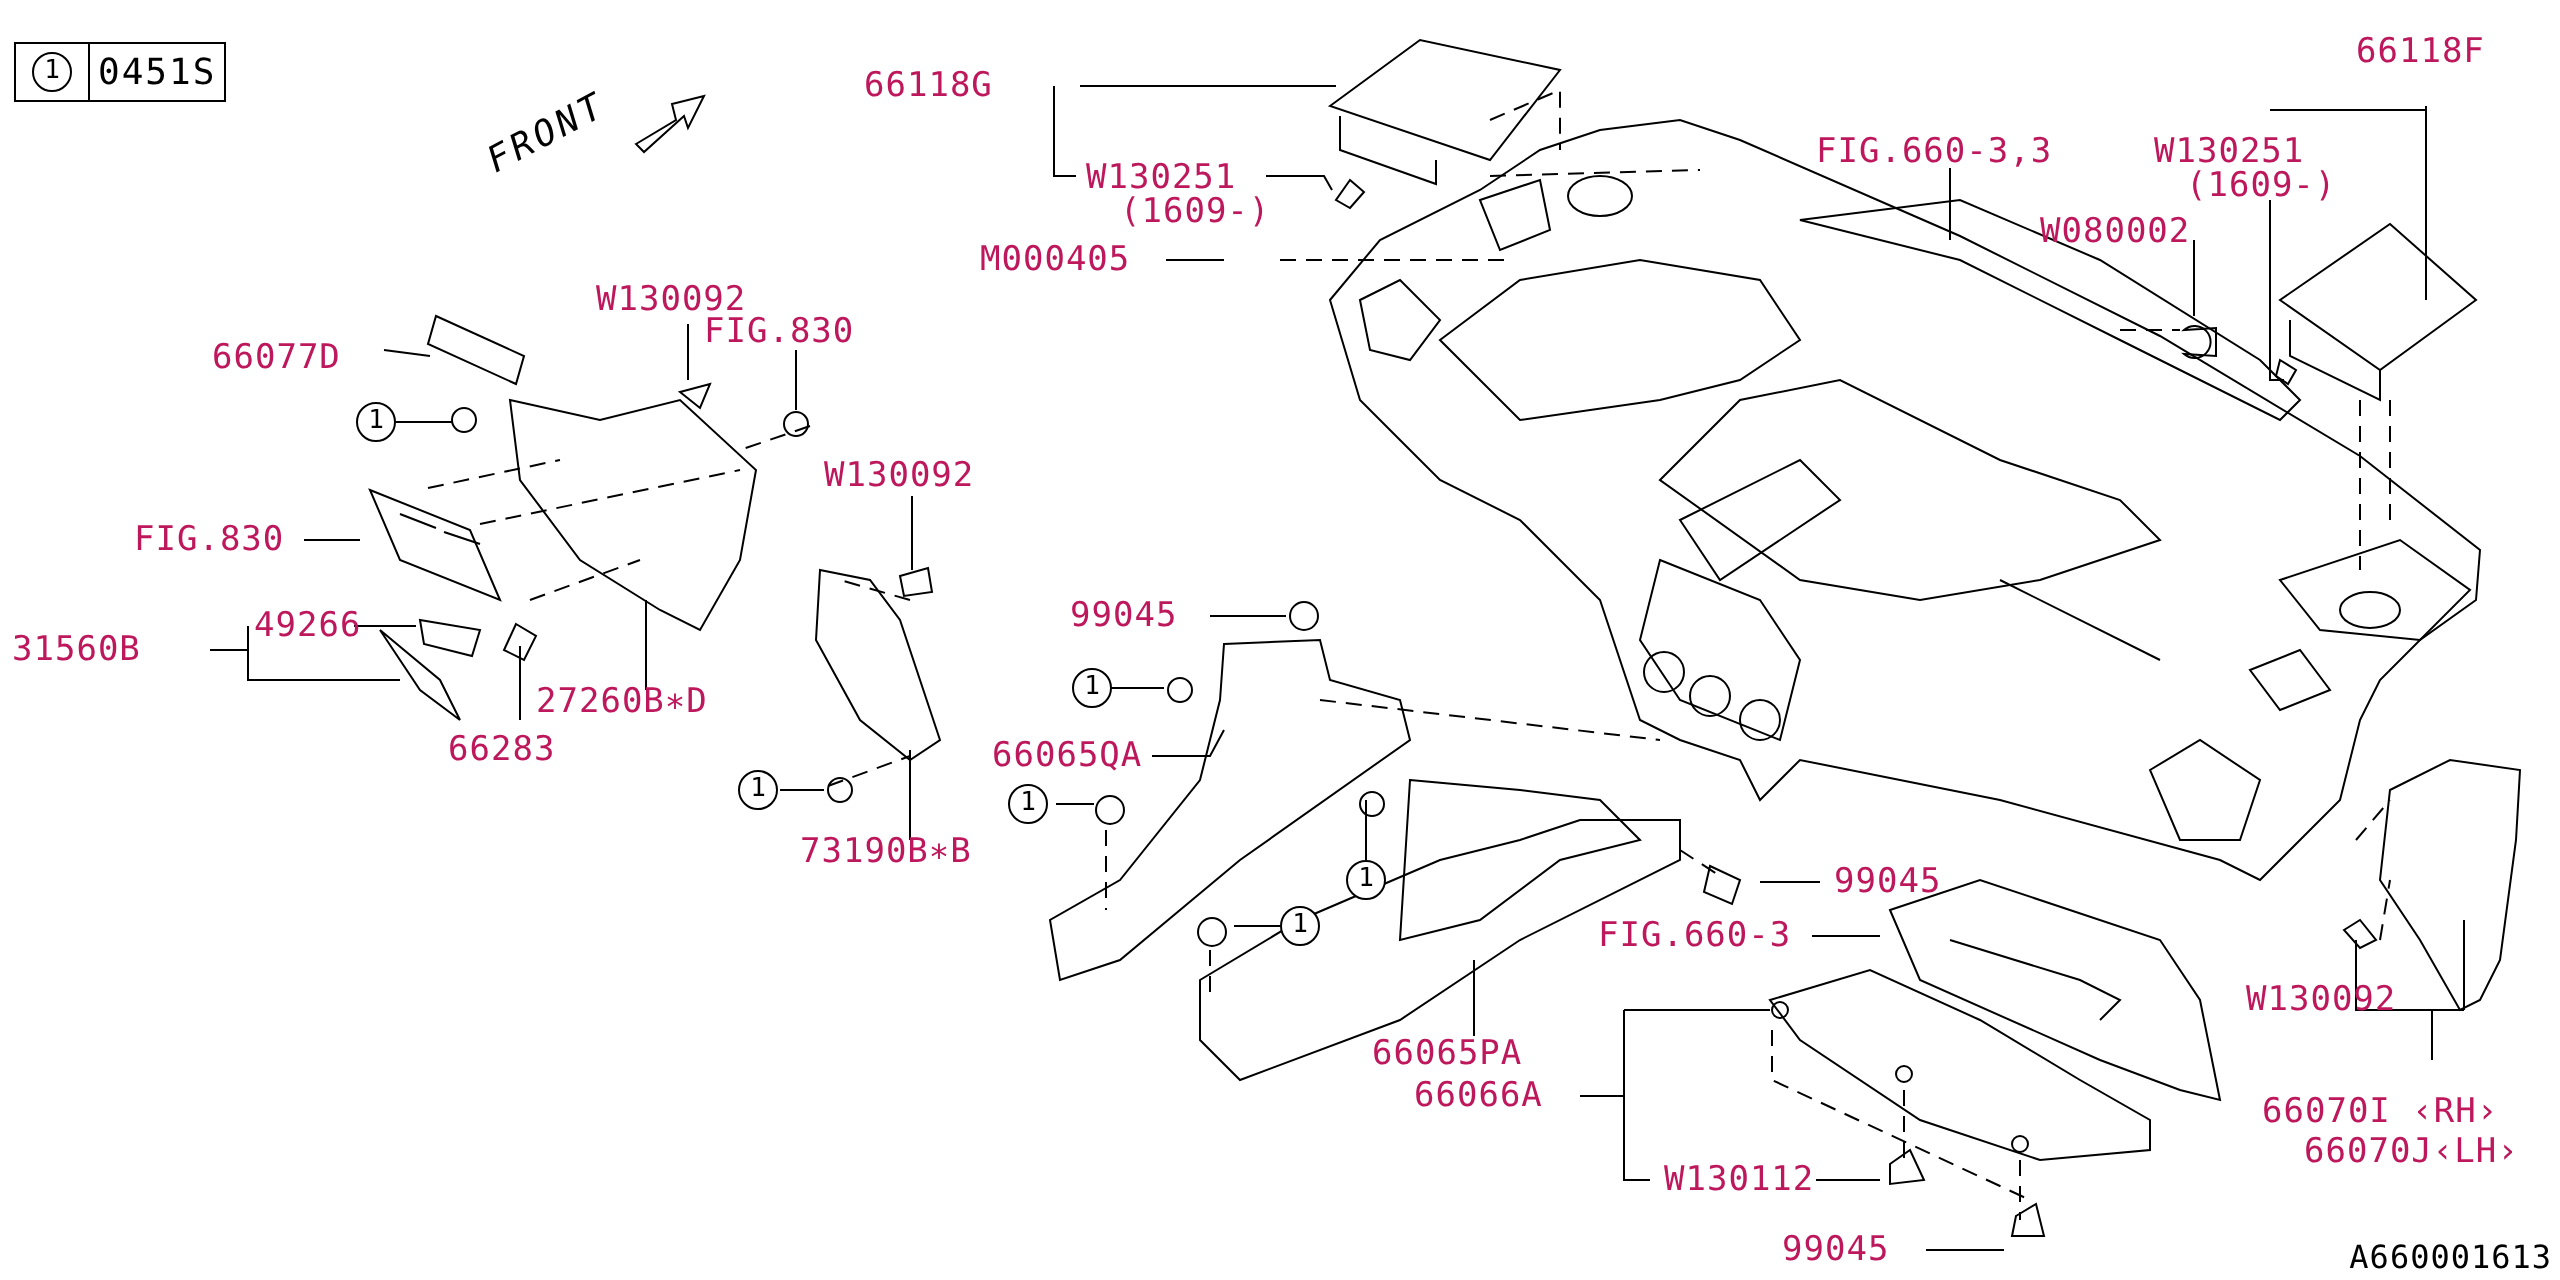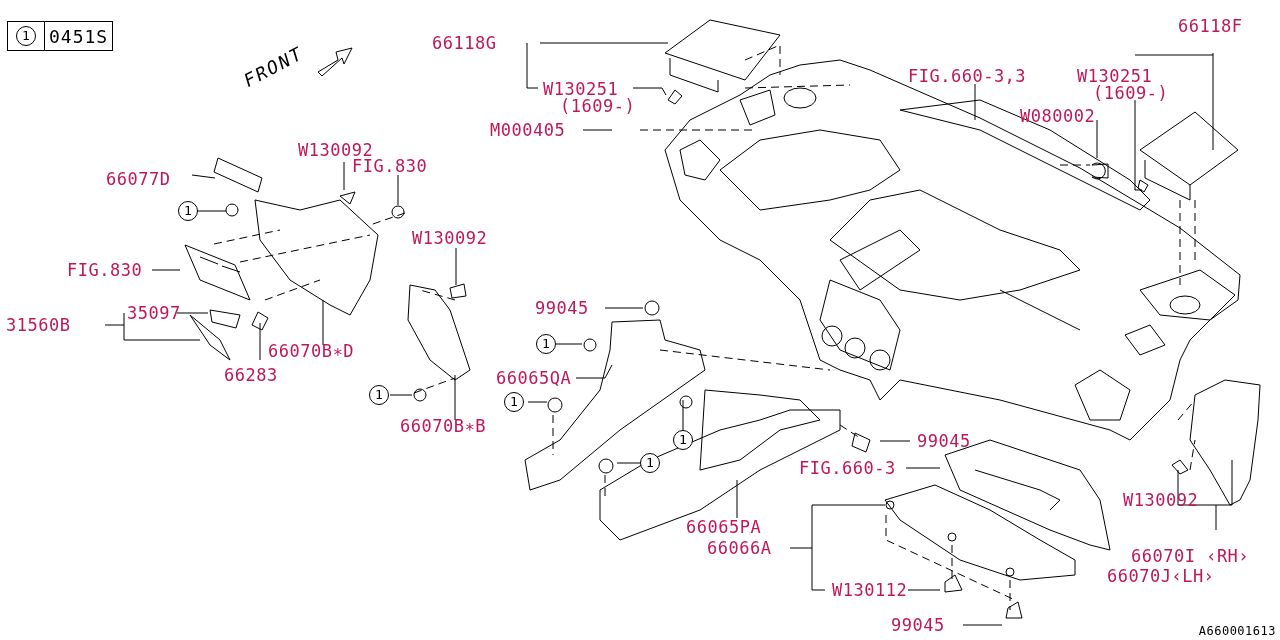--- a/index.html
+++ b/index.html
@@ -6,21 +6,21 @@
   body { width: 1280px; height: 640px; position: relative; overflow: hidden; font-family: "DejaVu Sans Mono", monospace; color: #000; }
   #stage { position: absolute; left: 0; top: 0; width: 1280px; height: 640px; }
   svg#art { position: absolute; left: 0; top: 0; }
   .lbl { position: absolute; font-family: "DejaVu Sans Mono", monospace; font-size: 17px; line-height: 18px; letter-spacing: 0.5px; white-space: nowrap; color: #be185d; cursor: pointer; }
   .circ { position: absolute; width: 18px; height: 18px; border: 1px solid #000; border-radius: 50%; font-size: 13px; line-height: 18px; text-align: center; background: #fff; cursor: pointer; font-family: "DejaVu Sans Mono", monospace; }
   .legend { position: absolute; left: 7px; top: 21px; height: 28px; border: 1px solid #000; display: flex; align-items: center; }
   .legend .cell1 { width: 36px; height: 28px; border-right: 1px solid #000; position: relative; }
   .legend .cell1 .circ { left: 8px; top: 4px; }
   .legend .cell2 { padding: 0 4px; font-size: 18px; letter-spacing: 1px; }
   .front { position: absolute; left: 250px; top: 70px; transform: rotate(-28deg); transform-origin: left bottom; font-size: 18px; font-style: italic; letter-spacing: 2px; }
-  .ref { position: absolute; right: 4px; bottom: 2px; font-size: 12px; letter-spacing: 0.5px; }
+  .ref { position: absolute; right: 4px; bottom: 2px; font-size: 16px; letter-spacing: 0.5px; }
 </style>
 </head>
 <body>
 
 <div id="stage">
 
 <svg id="art" width="1280" height="640" viewBox="0 0 1280 640" fill="none" stroke="#000" stroke-width="1">
 
   <g>
     <path d="M318 72 L338 60 L336 52 L352 48 L344 64 L342 58 L322 76 Z"></path>
@@ -188,40 +188,40 @@
 <span class="lbl" style="left:1020px;top:107px">W080002</span>
 <span class="lbl" style="left:1077px;top:67px">W130251</span>
 <span class="lbl" style="left:1093px;top:84px">(1609-)</span>
 <span class="lbl" style="left:1178px;top:17px">66118F</span>
 
 <span class="lbl" style="left:298px;top:141px">W130092</span>
 <span class="lbl" style="left:352px;top:157px">FIG.830</span>
 <span class="lbl" style="left:106px;top:170px">66077D</span>
 <span class="circ" style="left:178px;top:201px">1</span>
 <span class="lbl" style="left:67px;top:261px">FIG.830</span>
-<span class="lbl" style="left:127px;top:304px">35097</span>
+<span class="lbl" style="left:127px;top:304px">49266</span>
 <span class="lbl" style="left:6px;top:316px">31560B</span>
 <span class="lbl" style="left:224px;top:366px">66283</span>
-<span class="lbl" style="left:268px;top:342px">66070B∗D</span>
+<span class="lbl" style="left:268px;top:342px">27260B∗D</span>
 <span class="lbl" style="left:412px;top:229px">W130092</span>
 <span class="circ" style="left:369px;top:385px">1</span>
-<span class="lbl" style="left:400px;top:417px">66070B∗B</span>
+<span class="lbl" style="left:400px;top:417px">73190B∗B</span>
 
 <span class="lbl" style="left:535px;top:299px">99045</span>
 <span class="circ" style="left:536px;top:334px">1</span>
 <span class="lbl" style="left:496px;top:369px">66065QA</span>
 <span class="circ" style="left:504px;top:392px">1</span>
 <span class="circ" style="left:640px;top:453px">1</span>
 <span class="circ" style="left:673px;top:430px">1</span>
 <span class="lbl" style="left:917px;top:432px">99045</span>
 <span class="lbl" style="left:799px;top:459px">FIG.660-3</span>
 <span class="lbl" style="left:686px;top:518px">66065PA</span>
 <span class="lbl" style="left:707px;top:539px">66066A</span>
 <span class="lbl" style="left:832px;top:581px">W130112</span>
 <span class="lbl" style="left:891px;top:616px">99045</span>
 
 <span class="lbl" style="left:1123px;top:491px">W130092</span>
 <span class="lbl" style="left:1131px;top:547px">66070I ‹RH›</span>
-<span class="lbl" style="left:1107px;top:567px">66070J‹LH›</span>
+<span class="lbl" style="left:1152px;top:567px">66070J‹LH›</span>
 
 <div class="ref">A660001613</div>
 
 </div>
 
 </body></html>

